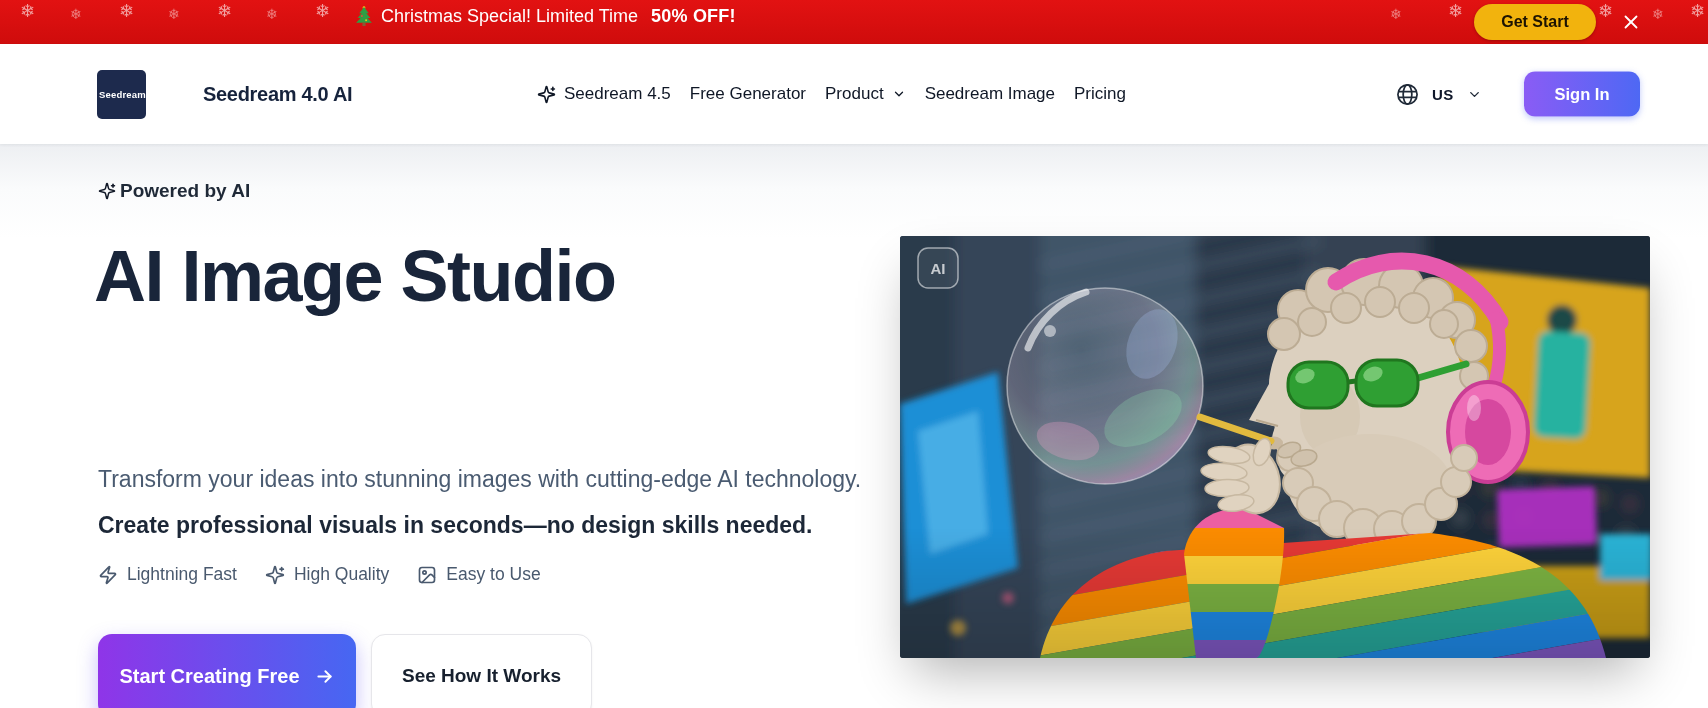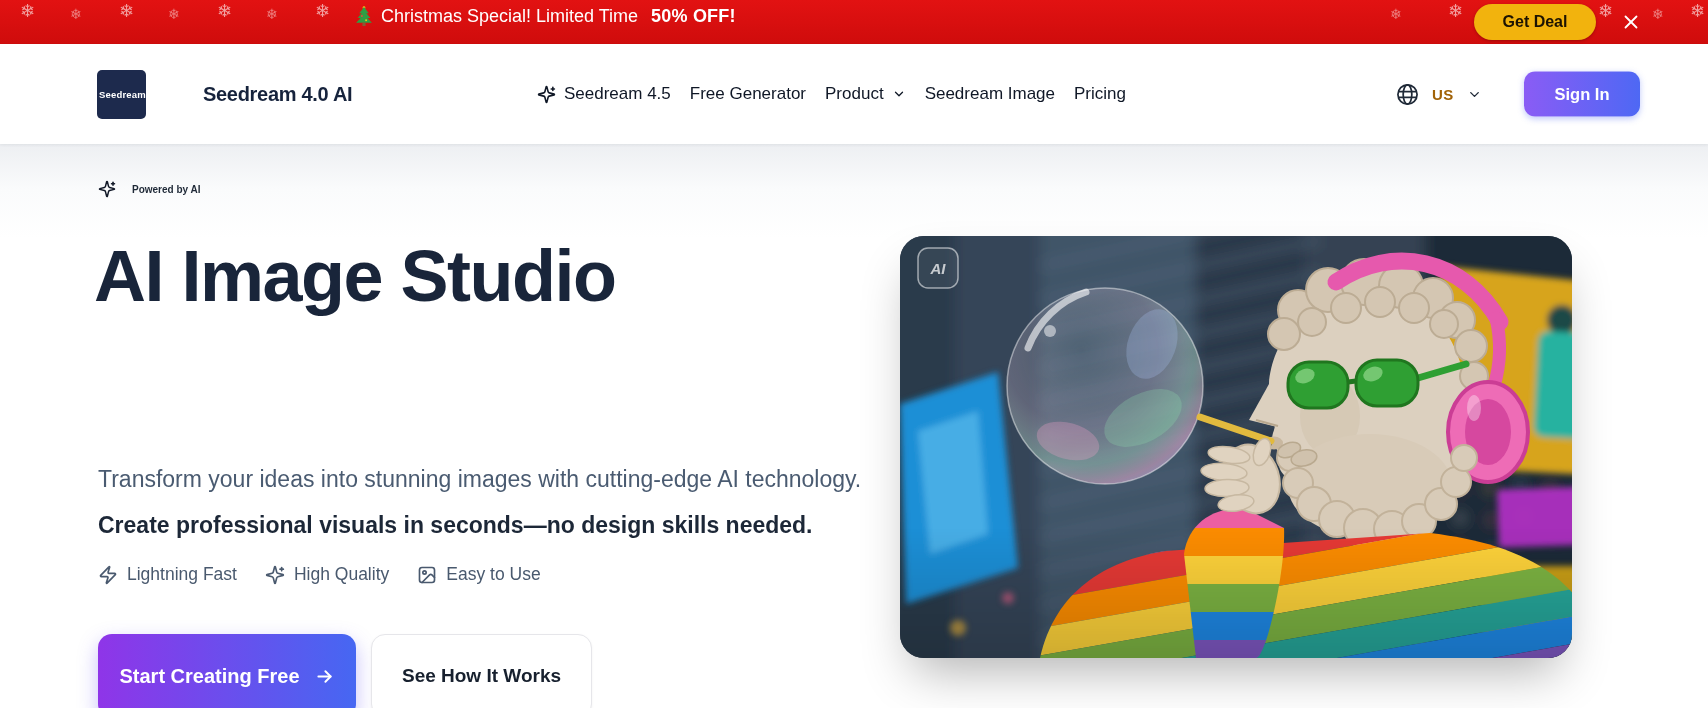--- a/index.html
+++ b/index.html
@@ -31,54 +31,54 @@
   .logo { width:49px; height:49px; background:#1d2a4d; border-radius:5px;
     display:flex; align-items:center; justify-content:flex-end; }
   .logo span { color:#fff; font-size:9.5px; font-weight:700; letter-spacing:.2px; }
   .site-title { font-size:20px; font-weight:800; color:#16233c; letter-spacing:-.3px;margin-left:42px; }
   .main-nav { position:absolute; left:537px; top:0; height:100px; display:flex;
     align-items:center; gap:19px; }
   .nav-item { display:flex; align-items:center; gap:8px; font-size:17px;
     font-weight:500; color:#0f1726; text-decoration:none; cursor:pointer; white-space:nowrap; }
   .locale { position:absolute; left:1396px; top:0; height:100px; display:flex;
     align-items:center; gap:13px; cursor:pointer; }
-  .locale-code { font-size:15px; font-weight:600; color:#a16207; letter-spacing:.5px; }
+  .locale-code { font-size:15px; font-weight:600; color:#0f172a; letter-spacing:.5px; }
   .signin { position:absolute; left:1524px; top:50%; transform:translateY(-50%);
     width:116px; height:45px; border:none; border-radius:11px; cursor:pointer;
     background:linear-gradient(90deg,#8a5cf5 0%,#4e68f4 100%); color:#fff;
     font-family:inherit; font-size:16.5px; font-weight:700;
     box-shadow:0 2px 6px rgba(78,104,244,.35); }
 
   
   .hero { position:relative; width:100%; height:564px;
     background:linear-gradient(180deg,#edeff2 0%,#fafbfc 45px,#ffffff 95px); }
   .badge { position:absolute; left:98px; top:36px; display:flex; align-items:center;
-    gap:16px; font-size:10px; font-weight:600; color:#1f2937; }
+    gap:4px; font-size:19px; font-weight:600; color:#1f2937; }
   .hero-title { position:absolute; left:94px; top:76px; font-size:72px; font-weight:800;
     line-height:112px; color:#19253a; letter-spacing:-1.5px; }
   .hero-title .line { display:block; }
   .sub { position:absolute; left:98px; top:318px; font-size:23px; line-height:34px;
     color:#4a5b71; font-weight:400; }
   .sub-bold { position:absolute; left:98px; top:364px; font-size:23px; line-height:34px;
     color:#1c2737; font-weight:700; }
   .features { position:absolute; left:98px; top:420px; display:flex; align-items:center; gap:28px; }
   .chip { display:flex; align-items:center; gap:9px; font-size:17.5px; font-weight:500;
     color:#49596e; white-space:nowrap; }
   .cta-row { position:absolute; left:98px; top:490px; display:flex; gap:15px; }
   .cta-primary { width:258px; height:84px; border:none; border-radius:14px; cursor:pointer;
     background:linear-gradient(90deg,#8f35e8 0%,#4667f2 100%); color:#fff;
     font-family:inherit; font-size:20px; font-weight:700;
     display:flex; align-items:center; justify-content:center; gap:14px;
     box-shadow:0 8px 20px rgba(94,74,240,.35); }
   .cta-secondary { width:221px; height:84px; border:1.5px solid #e6e6ea; border-radius:14px;
     background:#fff; color:#17202e; font-family:inherit; font-size:19px; font-weight:600;
     cursor:pointer; box-shadow:0 1px 3px rgba(0,0,0,.05); }
-  .hero-image { position:absolute; left:900px; top:92px; width:672px; height:422px;
-    border-radius:24px; overflow:hidden; box-shadow:0 25px 50px -12px rgba(0,0,0,.3);
-    background:#2a3648;font-style:italic; }
+  .hero-image { position:absolute; left:900px; top:92px; width:750px; height:422px;
+    border-radius:3px; overflow:hidden; box-shadow:0 25px 50px -12px rgba(0,0,0,.3);
+    background:#2a3648; }
   svg { display:block; }
   .icon-inline { flex:0 0 auto; }
 </style>
 </head>
 <body>
 
 <div class="page">
 
   <div class="top-banner">
     <span class="flake" style="left:20px">❄</span>
@@ -101,21 +101,21 @@
         <polygon points="7.5,4 13.5,11.5 1.5,11.5" fill="#2f9e44"></polygon>
         <polygon points="7.5,8 15,16 0,16" fill="#2f9e44"></polygon>
         <rect x="6" y="16" width="3" height="3" fill="#8a5a33"></rect>
         <circle cx="5.5" cy="9.5" r="0.9" fill="#e74c3c"></circle>
         <circle cx="9.5" cy="13.5" r="0.9" fill="#f5c518"></circle>
       </svg>
       <span>Christmas Special! Limited Time</span>
       <b>50% OFF!</b>
     </div>
 
-    <button class="get-deal">Get Deal</button>
+    <button class="get-deal">Get Start</button>
 
     <button class="banner-close">
       <svg width="22" height="22" viewBox="0 0 24 24" fill="none" stroke="#ffffff" stroke-width="2" stroke-linecap="round">
         <path d="M18 6 6 18"></path>
           <path d="m6 6 12 12"></path>
       </svg>
     </button>
   </div>
 
   <header class="site-header">

